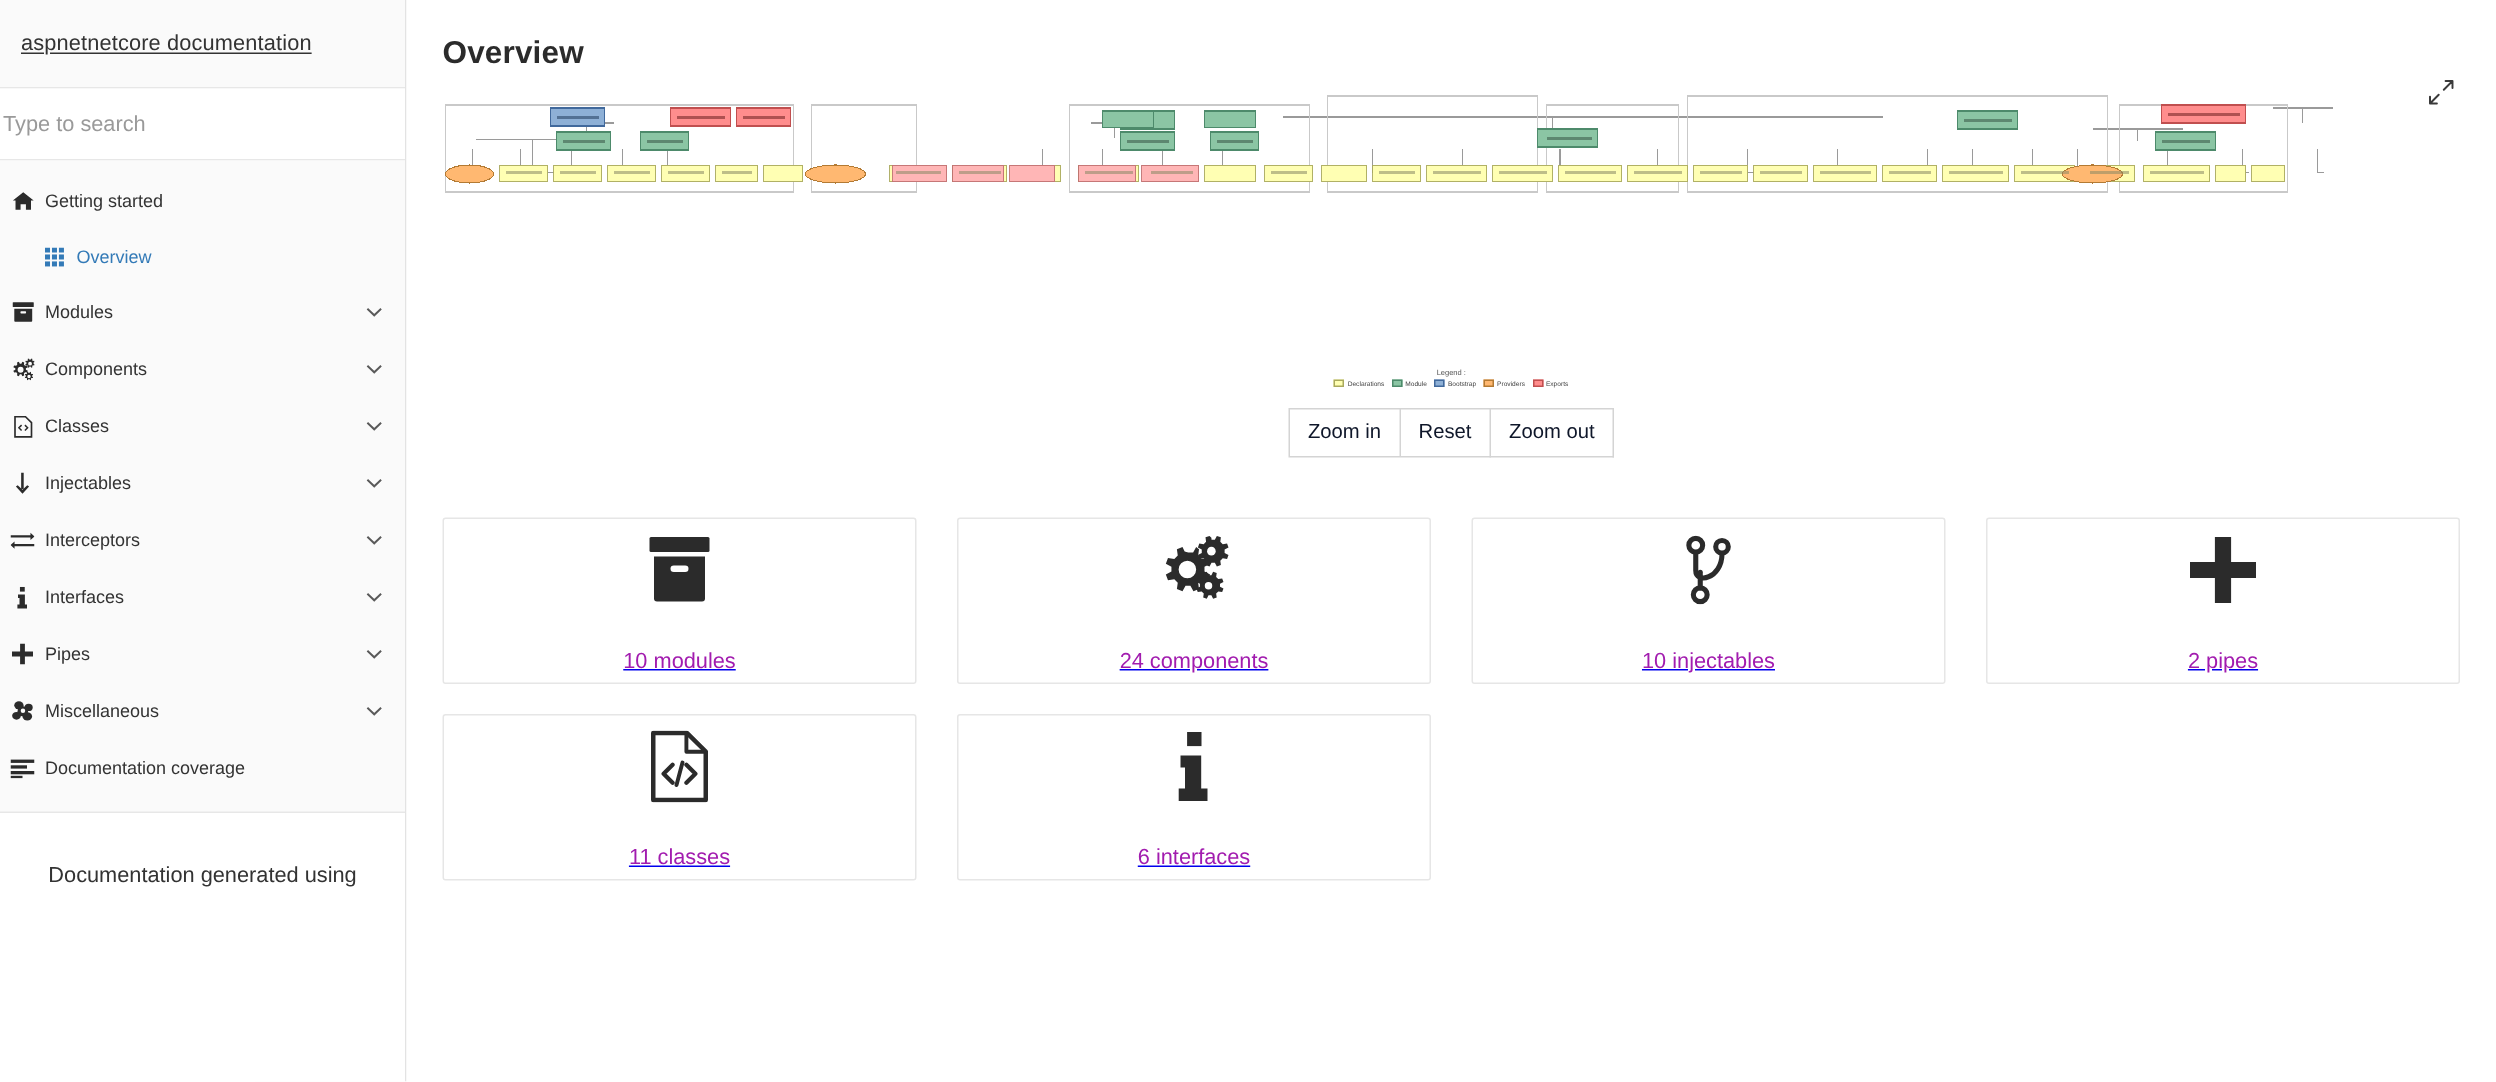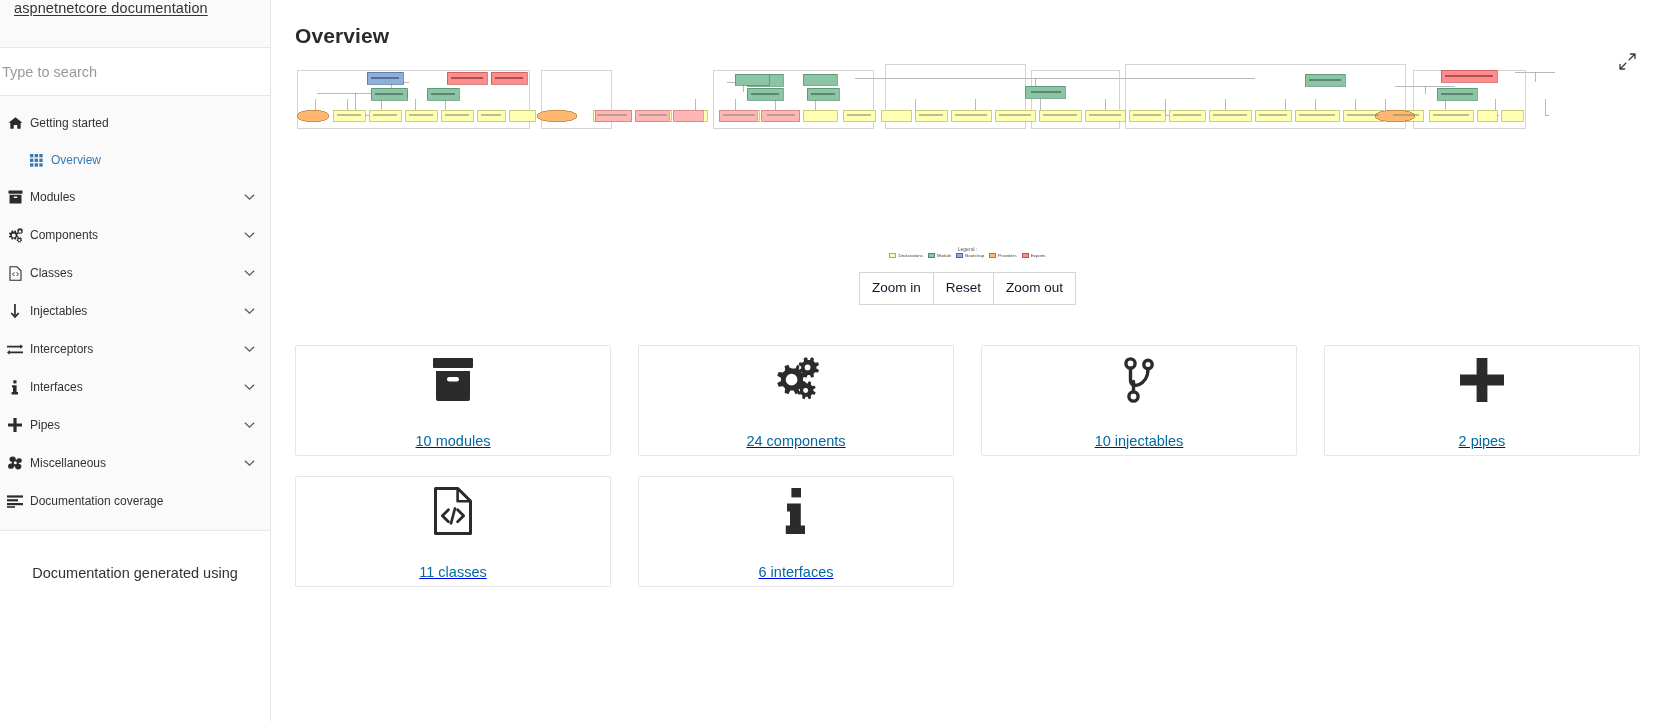--- a/index.html
+++ b/index.html
@@ -20,23 +20,23 @@
     width: 271px;
     min-width: 271px;
     height: 721px;
     background: #fafafa;
     border-right: 1px solid #e3e3e3;
     display: flex;
     flex-direction: column;
     position: relative;
   }
   .brand {
-    height: 48px;
-    display: flex;
-    align-items: flex-start;
+    height: 59px;
+    display: flex;
+    align-items: center;
     padding: 0 14px;
     border-bottom: 1px solid #e7e7e7;
     background: #fafafa;
   }
   .brand a {
     font-size: 14.5px;
     color: #333333;
     text-decoration: underline;
     text-underline-offset: 2px;
     letter-spacing: .1px;
@@ -198,21 +198,21 @@
     color: #2b2b2b;
     height: 54px;
     display: flex;
     align-items: center;
     justify-content: center;
   }
   .card .card-icon svg { display: block; }
   .card .card-label {
     margin-top: 26px;
     font-size: 14.5px;
-    color: #0369a1;
+    color: #a21caf;
     text-align: center;
   }
 </style>
 </head>
 <body>
 
 <div id="app">
 
   <aside class="sidebar">
 

